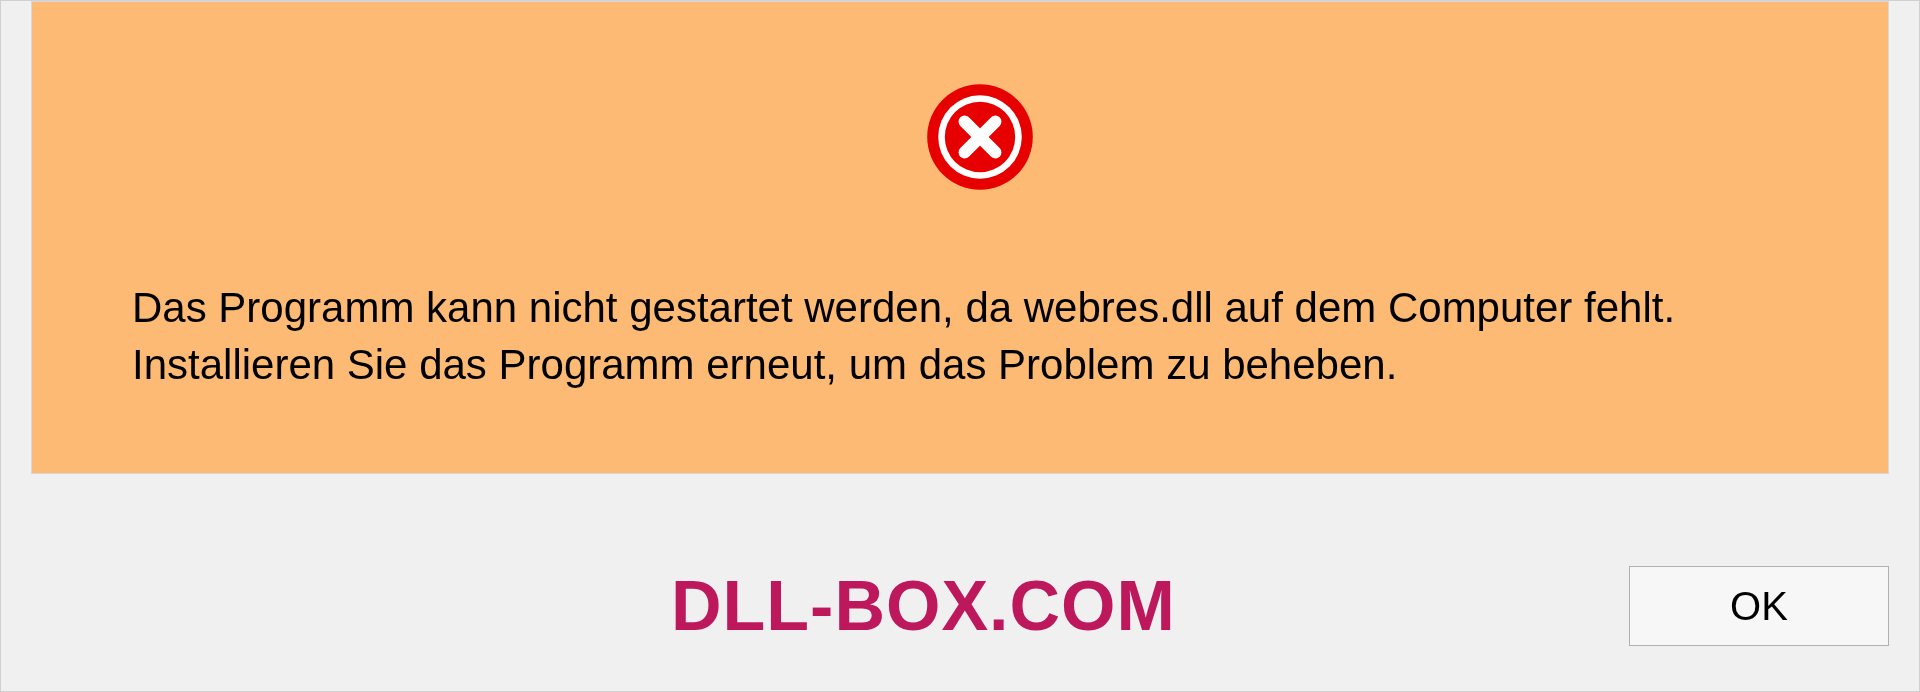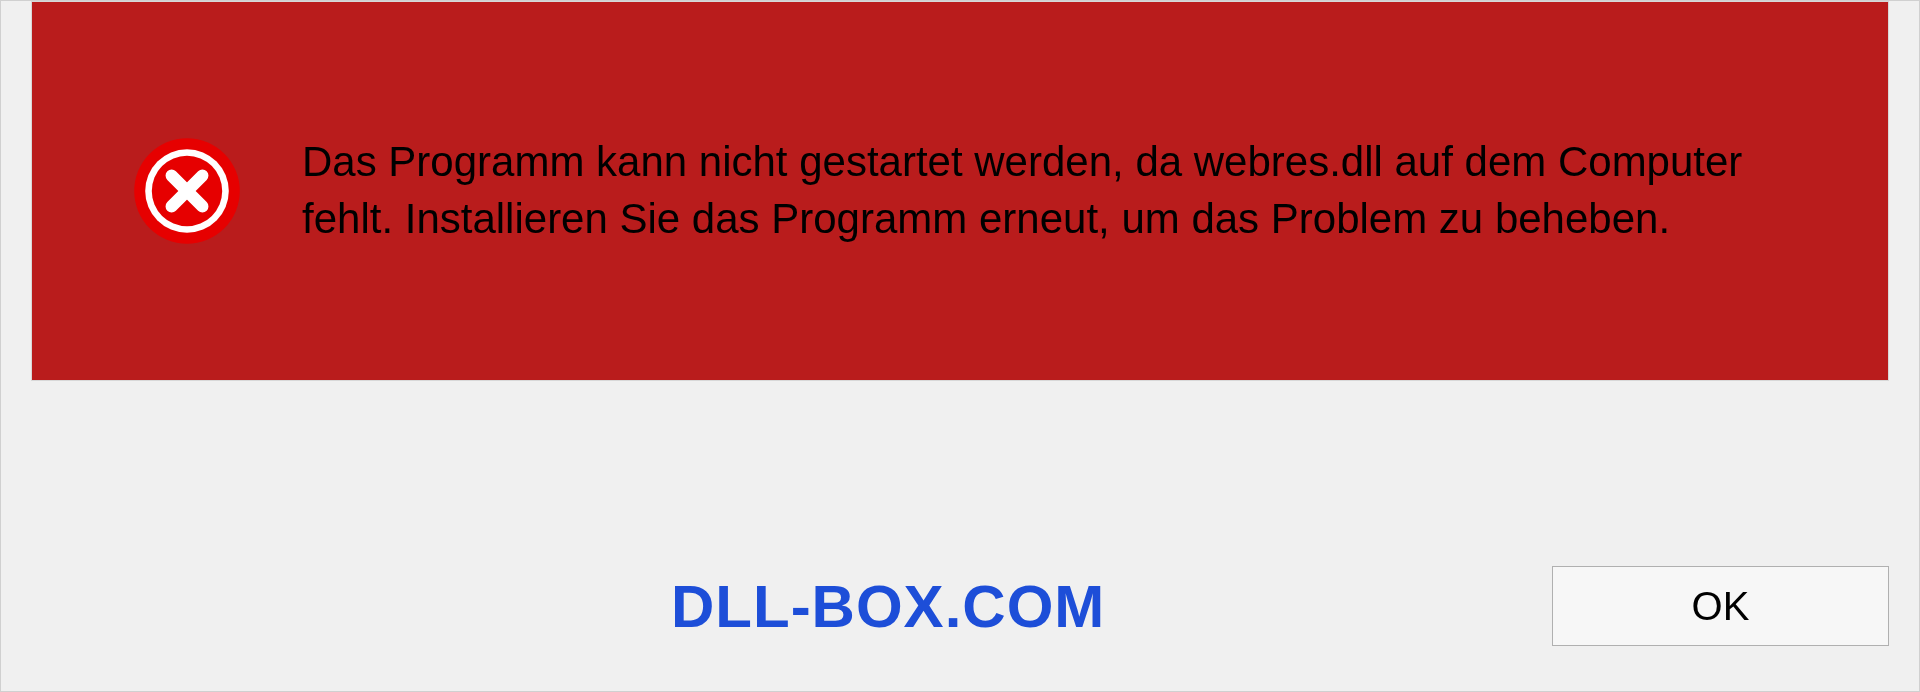--- a/index.html
+++ b/index.html
@@ -44,27 +44,28 @@
       align-items: center;
       justify-content: center;
       cursor: pointer;
     }
     .close-button svg {
       width: 42px;
       height: 42px;
     }
     .content-area {
       margin: 0 30px 30px 30px;
-      background: #b91c1c;
+      background: #fdba74;
       border: 1px solid #d8d8d8;
       padding: 80px 60px 80px 100px;
       display: flex;
       align-items: center;
-      gap: 60px;
+      gap: 88px;
       min-height: 380px;
+      flex-direction: column;
     }
     .error-icon {
       flex-shrink: 0;
       width: 110px;
       height: 110px;
     }
     .message-text {
       font-size: 42px;
       line-height: 1.35;
       color: #000;
@@ -74,29 +75,29 @@
       position: absolute;
       bottom: 30px;
       left: 30px;
       right: 30px;
       display: flex;
       align-items: center;
       justify-content: space-between;
       height: 110px;
     }
     .watermark {
-      font-size: 60px;
+      font-size: 70px;
       font-weight: 800;
-      color: #1d4ed8;
+      color: #be185d;
       letter-spacing: 1px;
       font-family: Arial, sans-serif;
       margin-left: 640px;
     }
     .ok-button {
-      width: 337px;
+      width: 260px;
       height: 80px;
       background: #f7f7f7;
       border: 1px solid #b0b0b0;
       font-size: 40px;
       color: #000;
       display: flex;
       align-items: center;
       justify-content: center;
       cursor: pointer;
       font-family: inherit;

